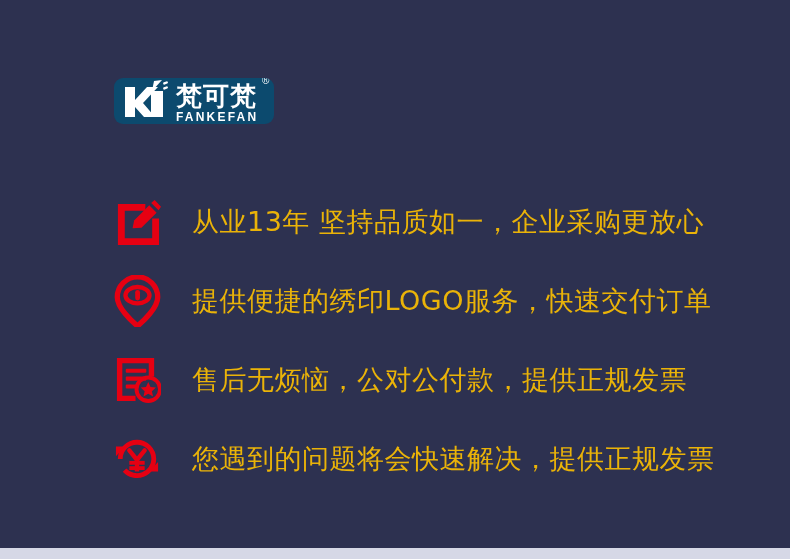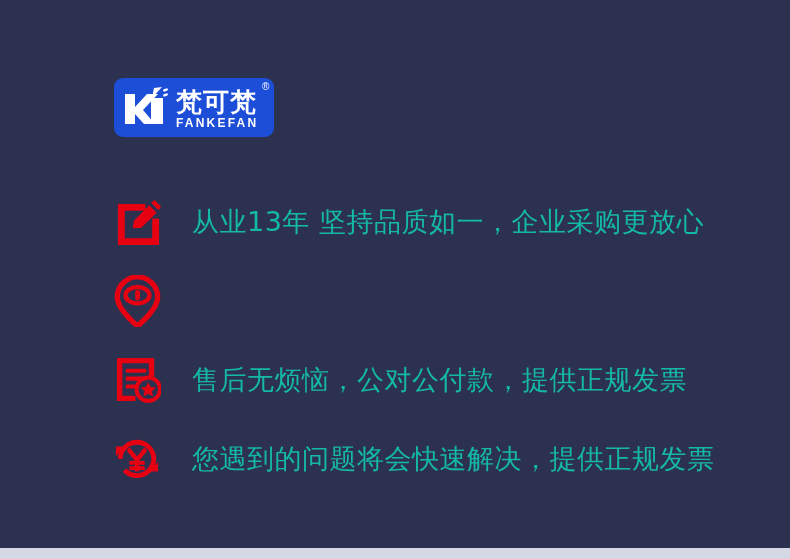--- a/index.html
+++ b/index.html
@@ -18,22 +18,22 @@
     height: 559px;
     background: #2d3150;
     box-sizing: border-box;
   }
   
   #logo-block {
     position: absolute;
     left: 114px;
     top: 78px;
     width: 160px;
-    height: 59px;
-    background: #1d4ed8;
+    height: 46px;
+    background: #0c4a6e;
     border-radius: 9px;
     display: flex;
     align-items: center;
     overflow: hidden;
   }
   #logo-mark {
     width: 52px;
     height: 48px;
     margin-left: 7px;
     flex: 0 0 auto;
@@ -91,21 +91,21 @@
     display: flex;
     align-items: center;
     justify-content: center;
     margin-left: 4px;
   }
   .feature-icon svg {
     display: block;
   }
   .feature-text {
     margin-left: 30px;
-    color: #14b8a6;
+    color: #eab308;
     font-family: "DejaVu Sans", "Liberation Sans", sans-serif;
     font-size: 27px;
     line-height: 34px;
     white-space: nowrap;
     letter-spacing: 0.5px;
   }
   
   #bottom-strip {
     position: absolute;
     left: 0;
@@ -152,20 +152,21 @@
     </div>
 
     <div class="feature-row">
       <span class="feature-icon">
         <svg width="47" height="52" viewBox="0 0 48 54" xmlns="http://www.w3.org/2000/svg">
           <path d="M24 2 C12.4 2 3 11.4 3 23 C3 34 18 48 24 53 C30 48 45 34 45 23 C45 11.4 35.6 2 24 2 Z" fill="none" stroke="#e60012" stroke-width="5.5" stroke-linejoin="round"></path>
           <ellipse cx="24" cy="21" rx="12.5" ry="8.5" fill="none" stroke="#e60012" stroke-width="4.5"></ellipse>
           <rect x="21.6" y="15.5" width="5" height="11" rx="2.5" fill="#e60012"></rect>
         </svg>
       </span>
+      <span class="feature-text">提供便捷的绣印LOGO服务，快速交付订单</span>
     </div>
 
     <div class="feature-row">
       <span class="feature-icon">
         <svg width="47" height="49" viewBox="0 0 48 50" xmlns="http://www.w3.org/2000/svg">
           <path d="M3 3 H41 V22 H35.5 V8.5 H8.5 V41.5 H22 V47 H3 Z" fill="#e60012"></path>
           <rect x="12" y="14" width="21" height="4.2" rx="1" fill="#e60012"></rect>
           <rect x="12" y="22" width="21" height="4.2" rx="1" fill="#e60012"></rect>
           <rect x="12" y="30" width="12" height="4.2" rx="1" fill="#e60012"></rect>
           <circle cx="35" cy="35" r="12" fill="none" stroke="#e60012" stroke-width="4"></circle>

